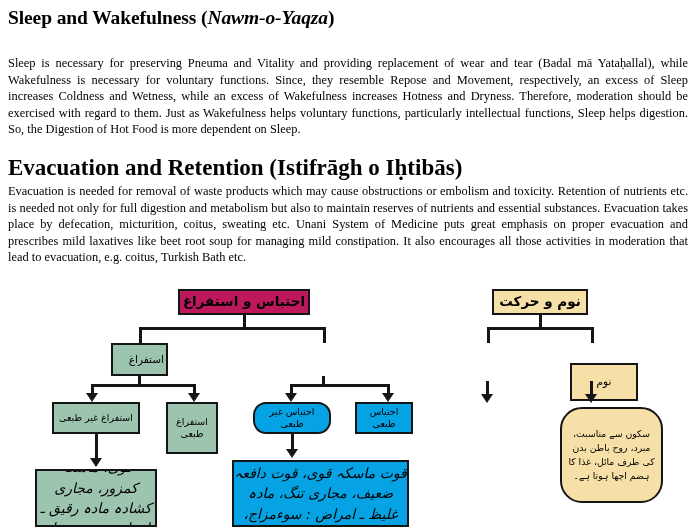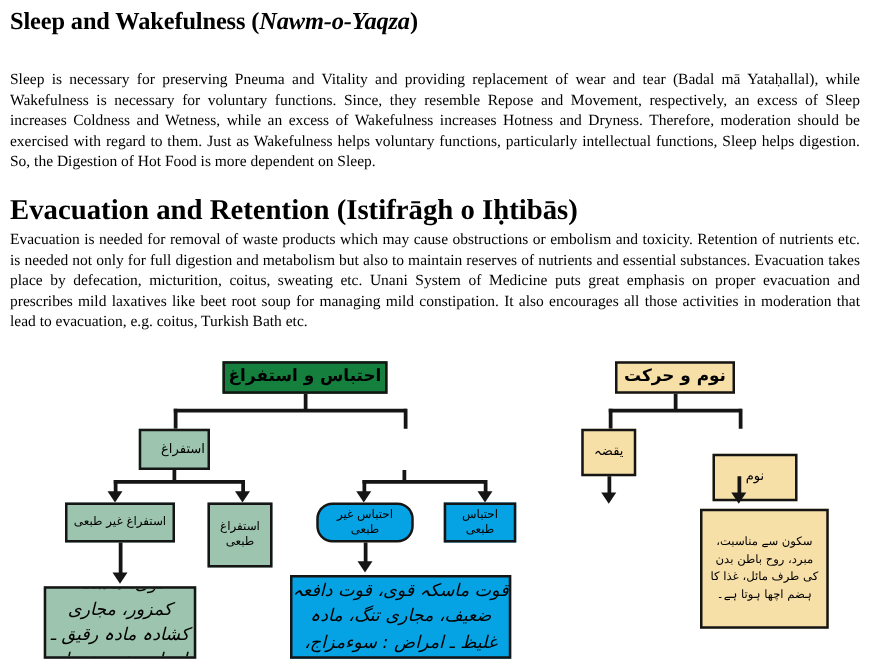--- a/index.html
+++ b/index.html
@@ -69,21 +69,21 @@
     text-align: center;
     direction: rtl;
     font-family: "DejaVu Sans", "Liberation Sans", sans-serif;
     color: #000;
     line-height: 1.28;
     padding: 1px 2px;
     overflow: hidden;
   }
   .node span { display: block; width: 100%; }
 
-  .c-brightgreen { background: #15803d; }
+  .c-brightgreen { background: #be185d; }
   .c-sage        { background: #9CC4AE; }
   .c-blue        { background: #05A3E4; }
   .c-tan         { background: #F7DFA8; }
 
   .root-title { font-size: 13.5px; font-weight: bold; letter-spacing: 0.3px; }
   .lvl1 { font-size: 10.5px; }
   .lvl2 { font-size: 9.5px; }
   .leaf { font-size: 14px; line-height: 1.45; padding: 3px 0; font-style: italic; }
   .leaf-sm { font-size: 9.3px; line-height: 1.5; padding: 3px 5px; }
 
@@ -175,29 +175,26 @@
 
   <div class="node c-tan root-title" style="left:492px; top:8px; width:96px; height:26px;">
     <span>نوم و حرکت</span>
   </div>
 
   <div class="ln v" style="left:539px; top:34px; height:14px;"></div>
   <div class="ln h" style="left:487px; top:46px; width:106px;"></div>
   <div class="ln v" style="left:487px; top:46px; height:16px;"></div>
   <div class="ln v" style="left:591px; top:46px; height:16px;"></div>
 
-  <div class="node c-tan lvl1" style="left:465px; top:62px; width:44px; height:38px;">
-    <span>یقضہ</span>
-  </div>
   <div class="node c-tan lvl1" style="left:570px; top:62px; width:68px; height:38px;margin-top:20px;">
     <span>نوم</span>
   </div>
 
   <div class="ln v" style="left:486px; top:100px; height:16px;"></div>
   <div class="arrow" style="left:481px; top:113px;"></div>
   <div class="ln v" style="left:590px; top:100px; height:16px;"></div>
   <div class="arrow" style="left:585px; top:113px;"></div>
 
-  <div class="node c-tan leaf-sm" style="left:560px; top:126px; width:103px; height:96px;">
+  <div class="node c-tan leaf-sm" style="left:560px; top:126px; width:103px; height:96px;border-radius:22px;">
     <span>سکون سے مناسبت، مبرد، روح باطن بدن کی طرف مائل، غذا کا ہضم اچھا ہوتا ہے۔</span>
   </div>
 
 </div>
 
 </body></html>

